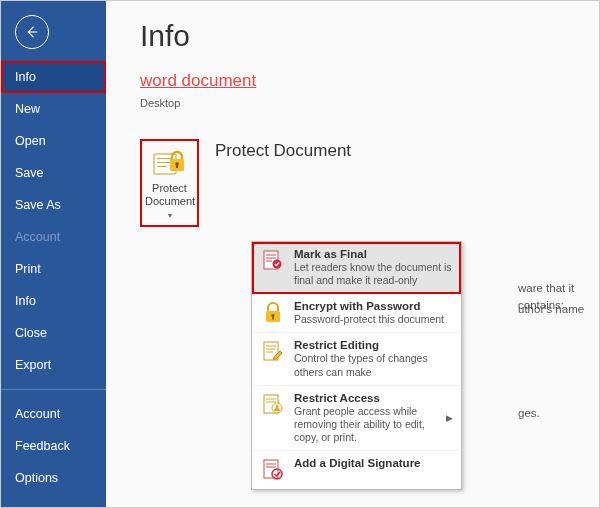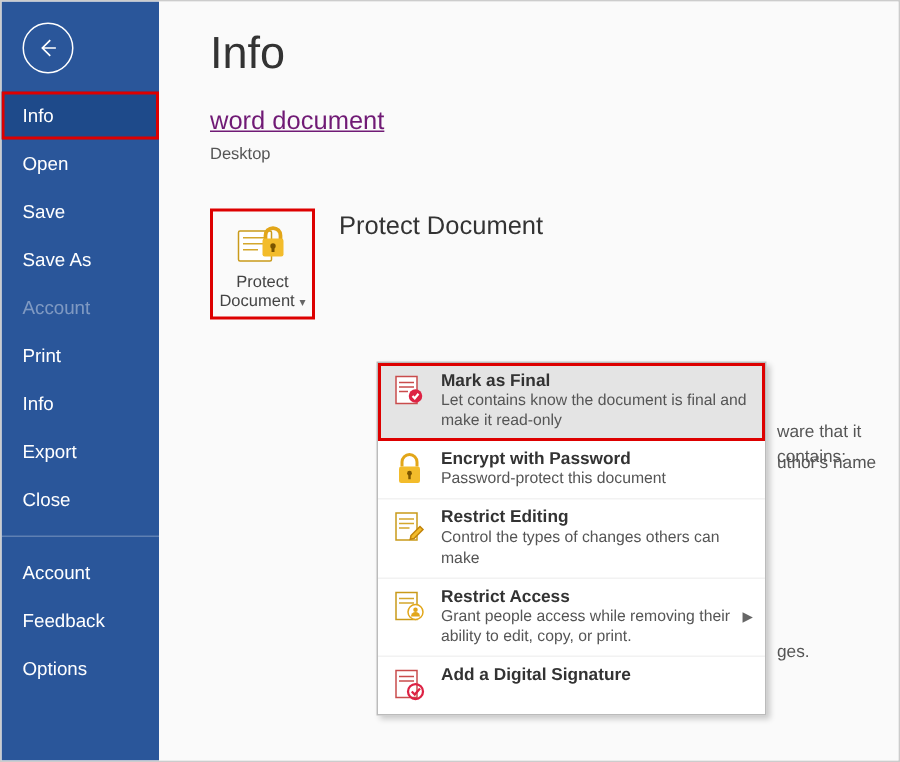--- a/index.html
+++ b/index.html
@@ -12,38 +12,38 @@
   .back-btn svg { stroke:#fff; }
   .nav-item { padding: 9px 14px; font-size: 12.5px; cursor:pointer; color:#fff; }
   .nav-item.selected { background:#1e4a8a; position:relative; }
   .nav-item.disabled { color: rgba(255,255,255,0.4); cursor:default;}
   .nav-divider { height:1px; background: rgba(255,255,255,0.25); margin: 8px 0;}
   .hl-red { outline: 2px solid #d00; outline-offset:-2px; }
   
   
   .main { flex:1; background:#fafafa; position:relative; padding: 18px 0 0 34px; color:#333; }
   .page-title { font-size: 30px; font-weight: 300; color:#333; margin-bottom: 18px; }
-  .doc-title { font-size: 17px; color:#701a75; text-decoration: underline; margin-bottom: 6px;}
+  .doc-title { font-size: 17px; color:#ef4444; text-decoration: underline; margin-bottom: 6px;}
   .doc-loc { font-size: 11px; color:#555; margin-bottom: 30px;}
   
   .protect-row { display:flex; align-items:flex-start; gap: 16px; }
-  .protect-btn { width: 70px; text-align:center; padding:6px 4px 4px 4px; border:1px solid transparent; cursor:pointer; position:relative;}
+  .protect-btn { width: 59px; text-align:center; padding:6px 4px 4px 4px; border:1px solid transparent; cursor:pointer; position:relative;}
   .protect-btn .big-icon { margin: 0 auto 4px auto; width:36px; height:32px; position:relative; }
   .protect-btn .label { font-size:11px; color:#444; line-height:1.2; }
   .dd-arrow { font-size:8px; color:#666; margin-left:1px;}
   
   .protect-text { padding-top:2px; }
   .protect-text h2 { font-size: 17px; font-weight:400; color:#333; margin-bottom:4px;}
   .protect-text p { font-size: 11.5px; color:#555; }
   
   
   .under-text { position:absolute; left: 412px; font-size:11.5px; color:#555; line-height:1.5;}
   
   
-  .dropdown { position:absolute; left: 145px; top: 240px; width: 260px; background:#fff; border:1px solid #bbb; box-shadow: 2px 2px 4px rgba(0,0,0,.2); z-index:5;}
+  .dropdown { position:absolute; left: 145px; top: 240px; width: 211px; background:#fff; border:1px solid #bbb; box-shadow: 2px 2px 4px rgba(0,0,0,.2); z-index:5;}
   .dd-item { display:flex; gap:8px; padding:6px 8px; cursor:pointer; align-items:flex-start; border-bottom:1px solid #f2f2f2;}
   .dd-item:last-child{border-bottom:none;}
   .dd-item.selected { background:#e4e4e4;}
   .dd-icon { width:26px; height:26px; flex-shrink:0; display:flex; align-items:center; justify-content:center;}
   .dd-text .t { font-size:11.5px; font-weight:bold; color:#333;}
   .dd-text .d { font-size:10.5px; color:#555; line-height:1.25; margin-top:1px;}
   .dd-item .arrow { margin-left:auto; color:#666; font-size:9px; align-self:center;}
   
 </style>
 </head>
@@ -52,28 +52,29 @@
 <div class="app">
 
   <div class="sidebar">
     <div class="back-btn">
       <svg width="18" height="18" viewBox="0 0 24 24" fill="none">
           <path d="M14 5l-7 7 7 7M7 12h12" stroke-width="1.5"></path>
         </svg>
     </div>
     <div id="nav-main">
         <div class="nav-item selected hl-red">Info</div>
+        <div class="nav-item">New</div>
         <div class="nav-item">Open</div>
         <div class="nav-item">Save</div>
         <div class="nav-item">Save As</div>
         <div class="nav-item disabled">Account</div>
         <div class="nav-item">Print</div>
         <div class="nav-item">Info</div>
+        <div class="nav-item">Close</div>
         <div class="nav-item">Export</div>
-        <div class="nav-item">Close</div>
       </div>
     <div class="nav-divider"></div>
     <div id="nav-footer">
         <div class="nav-item">Account</div>
         <div class="nav-item">Feedback</div>
         <div class="nav-item">Options</div>
       </div>
   </div>
 
   <div class="main">
@@ -97,35 +98,35 @@
         </div>
         <div class="label"><span>Protect Document</span><span class="dd-arrow"> ▾</span></div>
       </div>
       <div class="protect-text">
         <h2>Protect Document</h2>
       </div>
     </div>
 
     <div class="under-text" style="top:279px;">ware that it contains:</div>
     <div class="under-text" style="top:300px;">uthor's name</div>
-    <div class="under-text" style="top:426px;">ges.</div>
+    <div class="under-text" style="top:404px;">ges.</div>
 
     <div class="dropdown" id="dropdown">
         <div class="dd-item selected hl-red">
           <div class="dd-icon">
             <svg width="26" height="26" viewBox="0 0 26 26">
               <rect x="4" y="3" width="14" height="18" fill="#fff" stroke="#c94c4c"></rect>
               <path d="M6 7h10M6 10h10M6 13h6" stroke="#c94c4c"></path>
               <circle cx="17" cy="16" r="4.5" fill="#d24"></circle>
               <path d="M15 16l1.5 1.5L19 14.5" stroke="#fff" stroke-width="1.5" fill="none"></path>
             </svg>
           </div>
           <div class="dd-text">
             <div class="t">Mark as Final</div>
-            <div class="d">Let contains know the document is final and make it read-only</div>
+            <div class="d">Let readers know the document is final and make it read-only</div>
           </div>
         </div>
         <div class="dd-item">
           <div class="dd-icon">
             <svg width="26" height="26" viewBox="0 0 26 26">
               <path d="M8 11v-3a5 5 0 0 1 10 0v3" fill="none" stroke="#e2a619" stroke-width="2"></path>
               <rect x="6" y="11" width="14" height="11" rx="1.5" fill="#f3bc2b"></rect>
               <circle cx="13" cy="15.5" r="1.6" fill="#7a5400"></circle>
               <rect x="12.2" y="16.5" width="1.6" height="3" fill="#7a5400"></rect>
             </svg>

